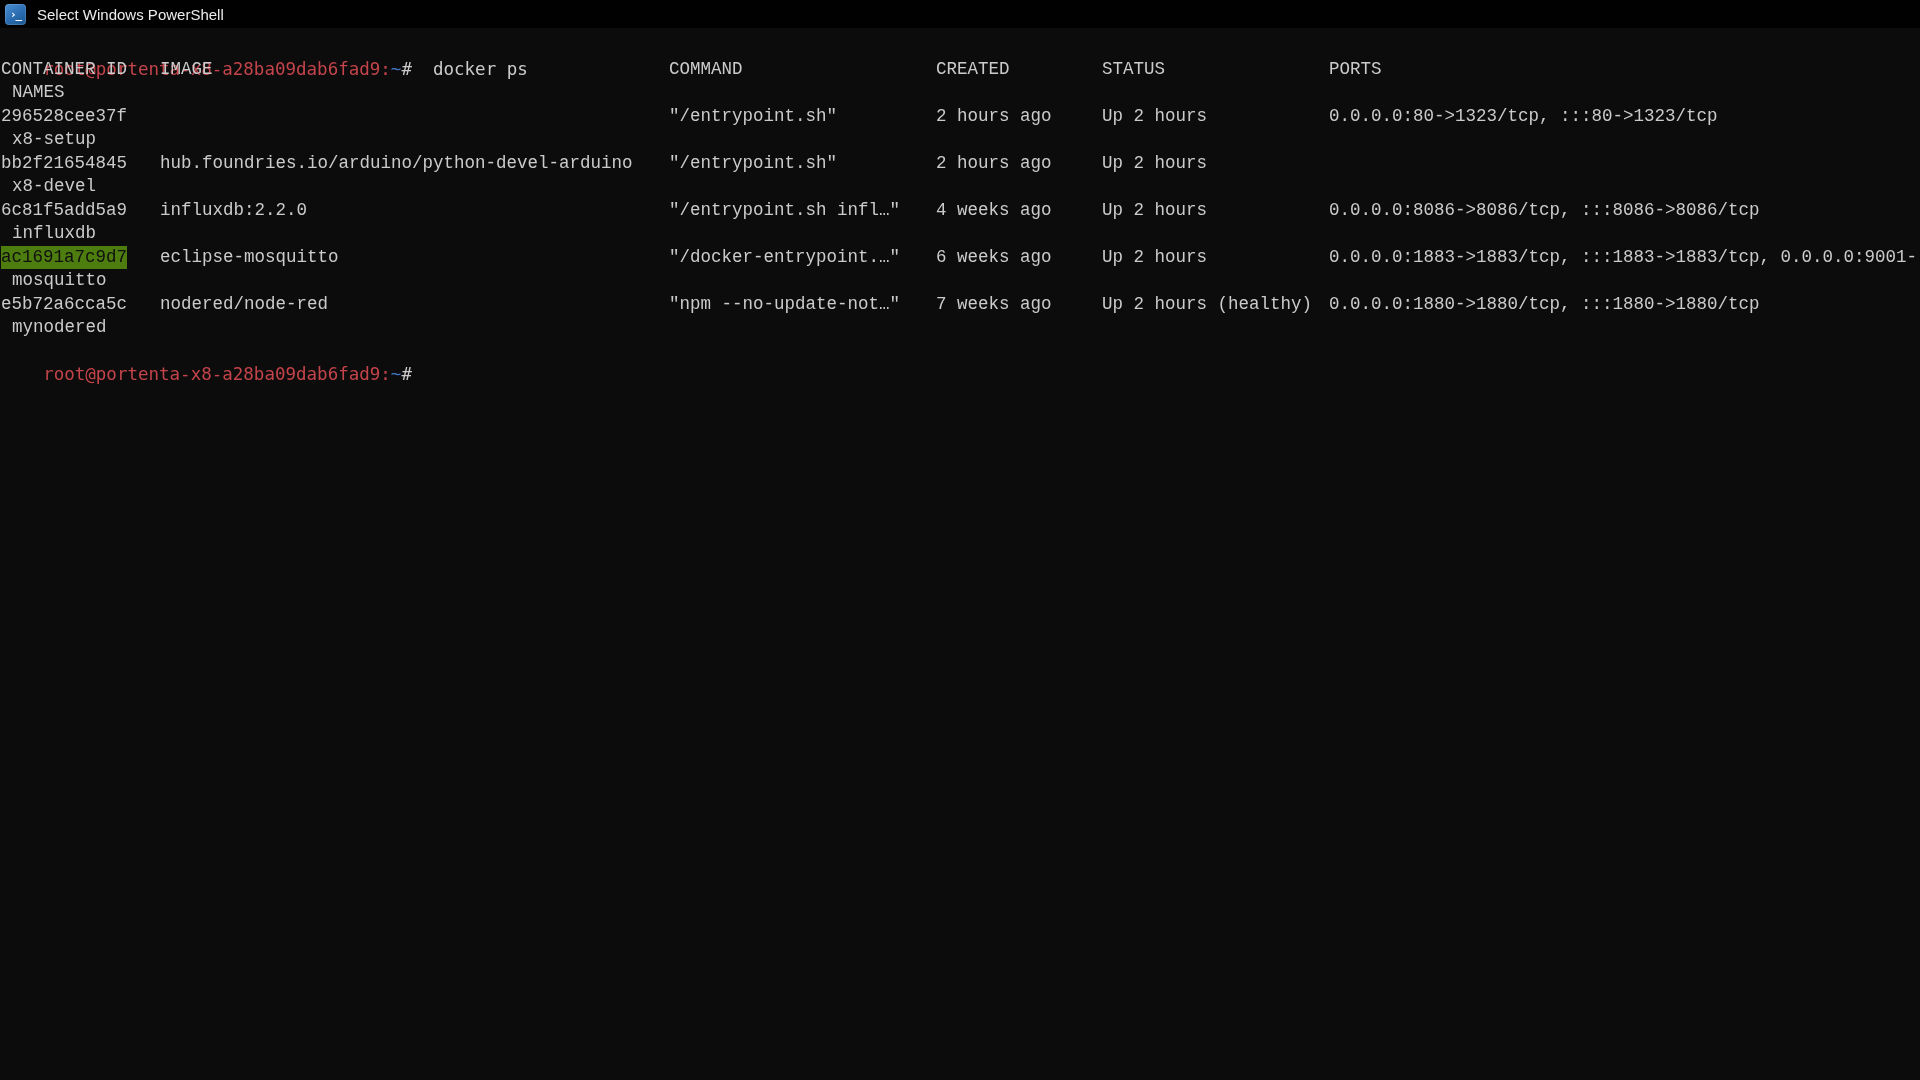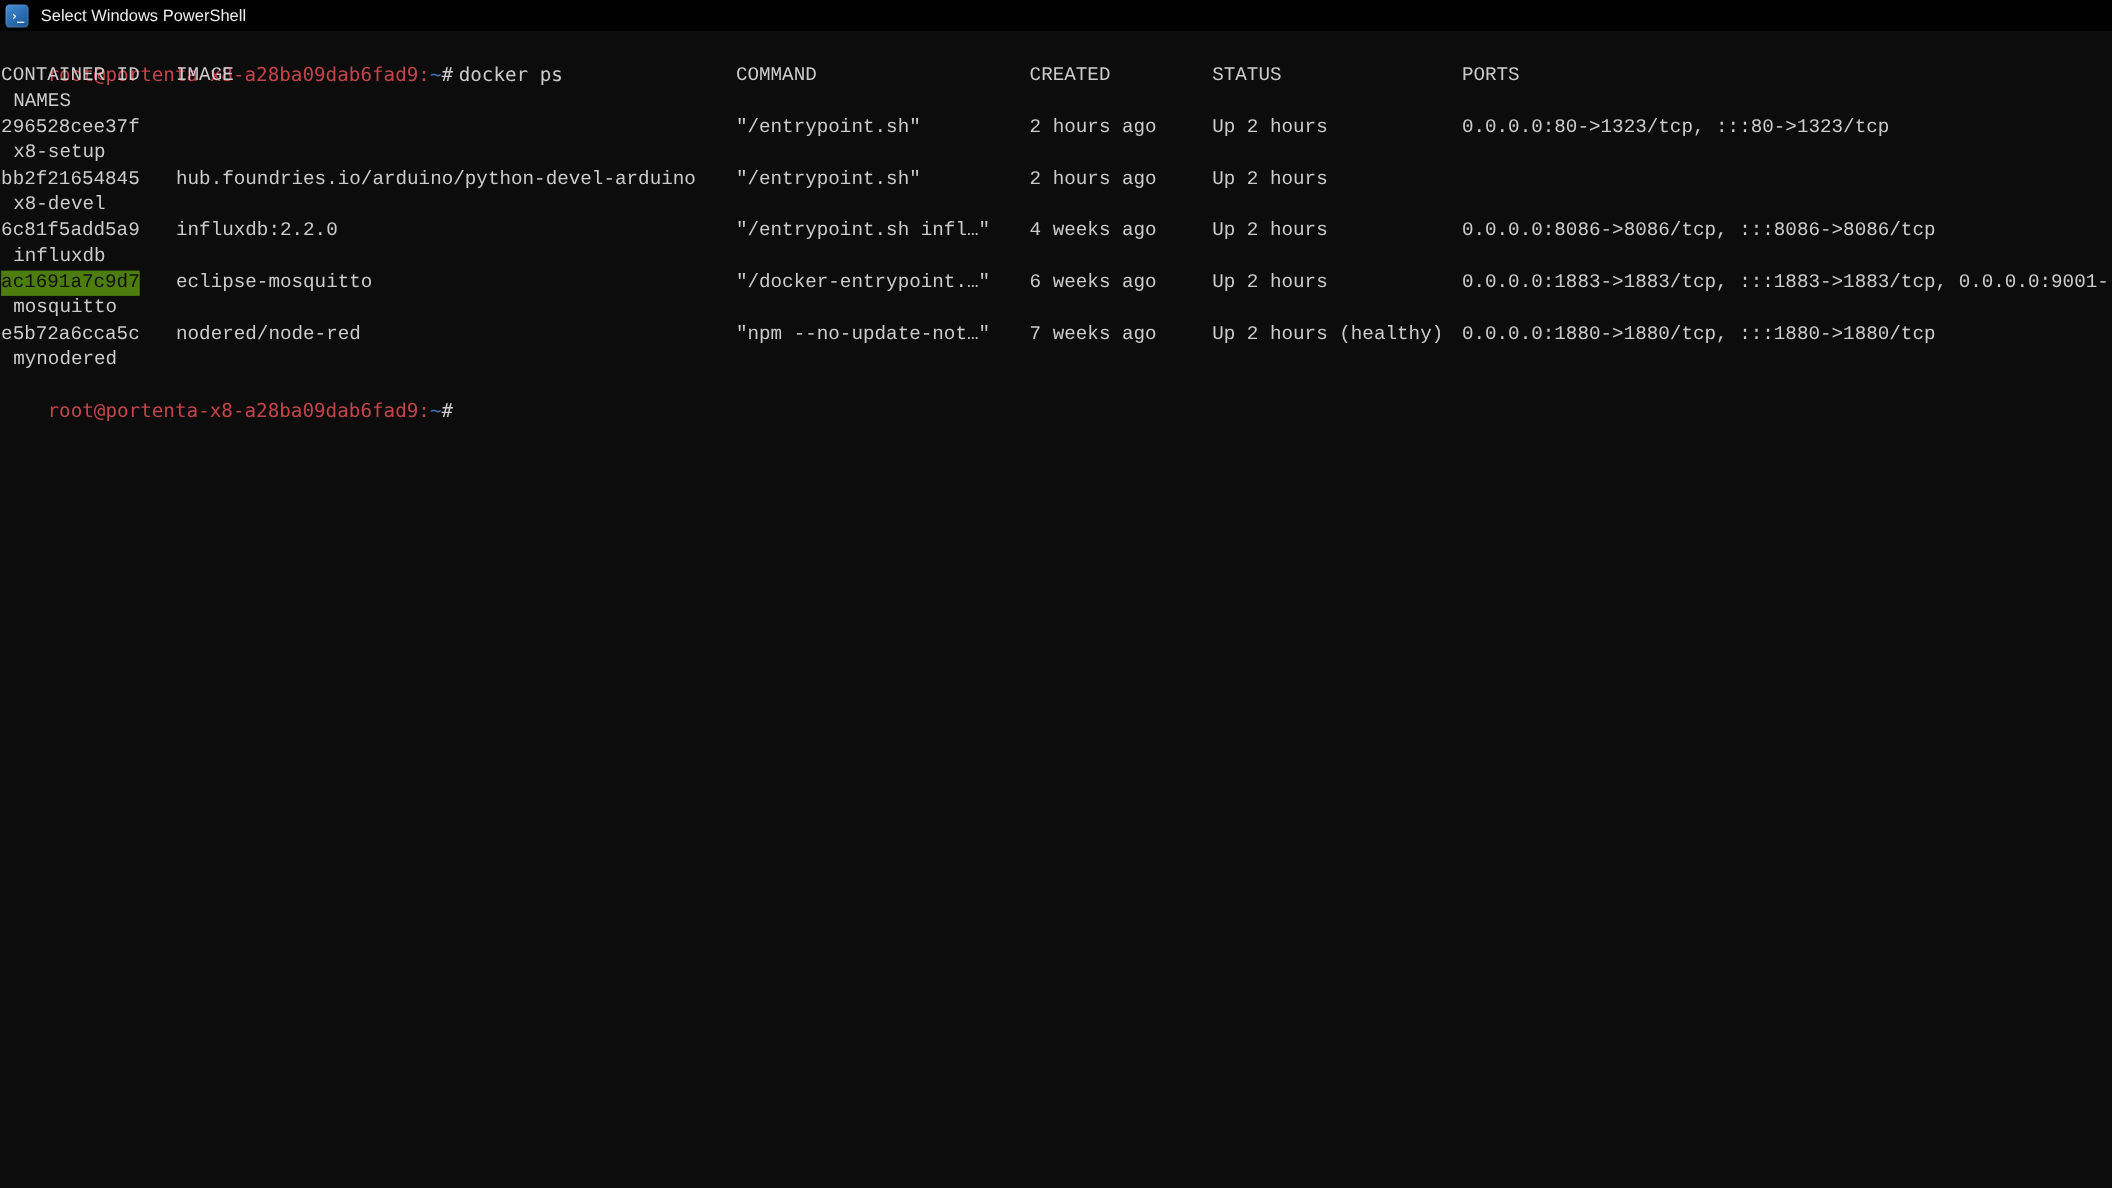--- a/index.html
+++ b/index.html
@@ -41,21 +41,21 @@
   .cell{position:absolute;top:0;white-space:pre;font-family:Liberation Mono, monospace;}
   .c0{left:0;}
   .c1{left:159px;}
   .c2{left:668px;}
   .c3{left:935px;text-align:right;}
   .c4{left:1083px;margin-left:18px;}
   .c5{left:1328px;}
   .indent{left:11px;text-align:center;}
   .red{color:#c4444b;}
   .blue{color:#4173bf;}
-  .cmd{margin-left:5px;text-align:right;}
+  .cmd{margin-left:21px;text-align:right;}
   .sel{background:#4d7c0f;color:#101010;}
 </style>
 </head>
 <body>
 
 <div class="titlebar">
   <div class="ps-icon">›_</div>
   <span class="title-text">Select Windows PowerShell</span>
 </div>
 

